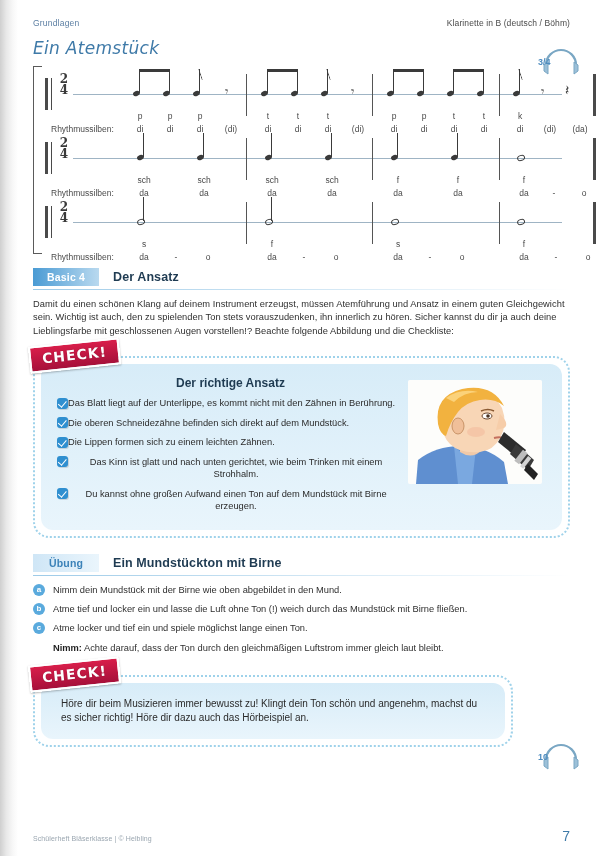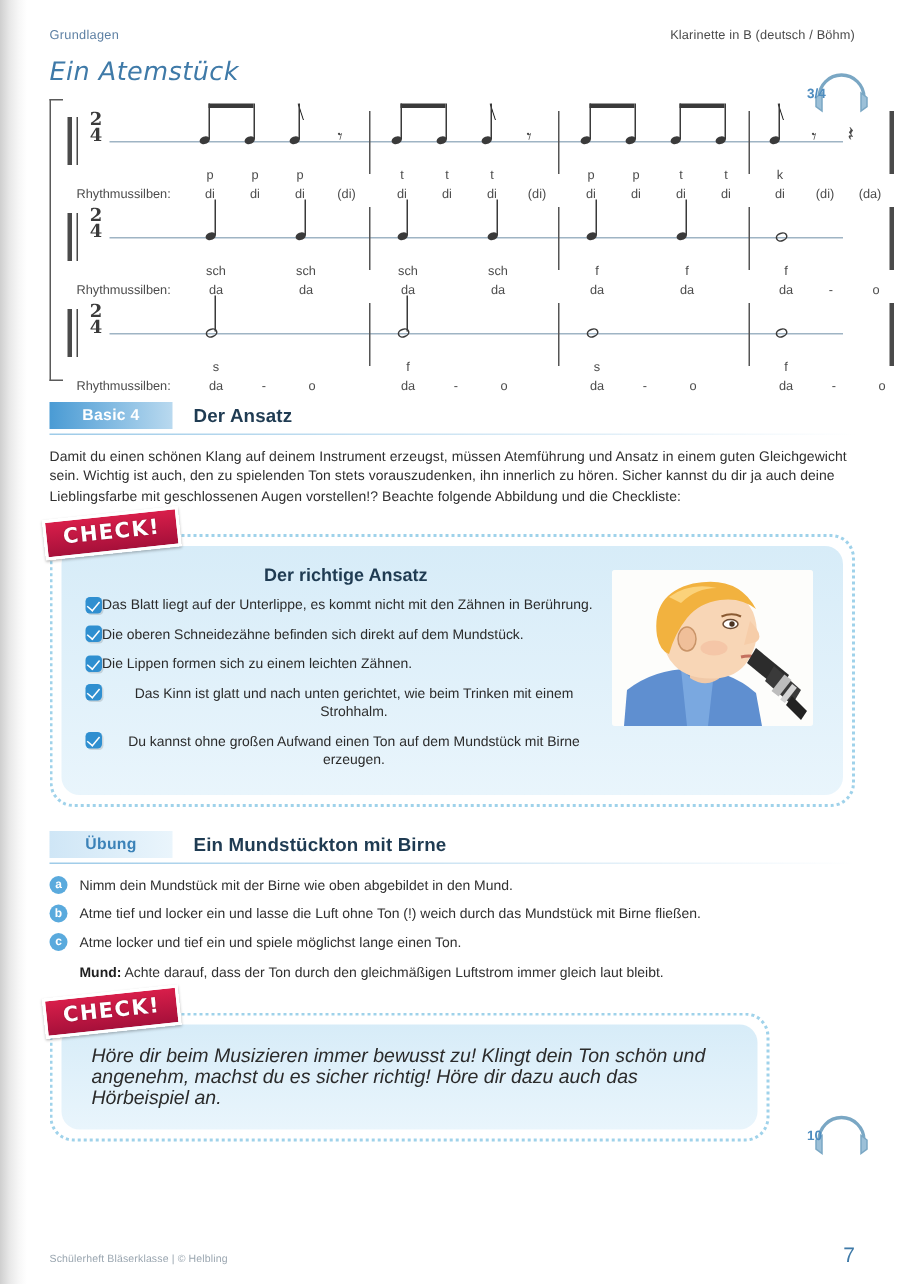--- a/index.html
+++ b/index.html
@@ -116,21 +116,21 @@
   .syll-rhy { top:60px; }
   .rhythmlabel {
     position:absolute; left:18px; top:60px;
     font-size:8.5px; color:#4b4b4b; white-space:nowrap;
   }
 
   
   .sec { margin-top:4px; }
   .sec-row { display:flex; align-items:center; gap:14px; }
   .badge {
-    font-size:10.5px; font-weight:bold; padding:3px 0; width:82px;
+    font-size:10.5px; font-weight:bold; padding:3px 0; width:66px;
     text-align:center; letter-spacing:.2px;
   }
   .badge.basic {
     background:linear-gradient(to right,#4a9bd4,#b9d9ef);
     color:#ffffff;
   }
   .badge.uebung {
     background:linear-gradient(to right,#cfe6f6,#eaf5fc);
     color:#3b82b8;
   }
@@ -200,22 +200,22 @@
   .step { display:flex; gap:8px; align-items:flex-start; margin-bottom:6px; }
   .bullet {
     flex:0 0 auto; width:12px; height:12px; border-radius:50%;
     background:#5aaadd; color:#ffffff; font-size:8px; font-weight:bold;
     text-align:center; line-height:12px; margin-top:.5px;
   }
   .step-text { font-size:9.3px; line-height:13px; color:#2f2f2f; }
   .tipp { font-size:9.3px; line-height:13px; color:#2f2f2f; margin:7px 0 0 20px; }
   .tipp b { color:#1f1f1f; }
 
-  .chk-simple { padding:14px 18px 14px 20px; font-size:13px;
-                line-height:14px; color:#2b2b2b;font-style:italic; }
+  .chk-simple { padding:14px 18px 14px 20px; font-size:10px;
+                line-height:14px; color:#2b2b2b; }
 
   
   .footer {
     position:absolute; left:33px; right:30px; bottom:12px;
     display:flex; justify-content:space-between; align-items:baseline;
   }
   .footer-left { font-size:7px; color:#9aa6b0; letter-spacing:.1px; }
   .footer-right { font-size:14px; color:#3f7aa8; }
 </style>
 </head>
@@ -544,21 +544,21 @@
       </div>
       <div class="step">
         <div class="bullet">b</div>
         <div class="step-text">Atme tief und locker ein und lasse die Luft ohne Ton (!) weich durch das Mundstück mit Birne fließen.</div>
       </div>
       <div class="step">
         <div class="bullet">c</div>
         <div class="step-text">Atme locker und tief ein und spiele möglichst lange einen Ton.</div>
       </div>
       <div class="tipp">
-        <b>Mund:</b>
+        <b>Nimm:</b>
         <span>Achte darauf, dass der Ton durch den gleichmäßigen Luftstrom immer gleich laut bleibt.</span>
       </div>
     </div>
   </div>
 
   <div class="checkwrap" style="margin-top:20px;width:480px">
     <div class="checkbadge">CHECK!</div>
     <div class="dotted">
       <div class="checkbody">
         <div class="chk-simple">Höre dir beim Musizieren immer bewusst zu! Klingt dein Ton schön und angenehm, machst du es sicher richtig! Höre dir dazu auch das Hörbeispiel an.</div>

